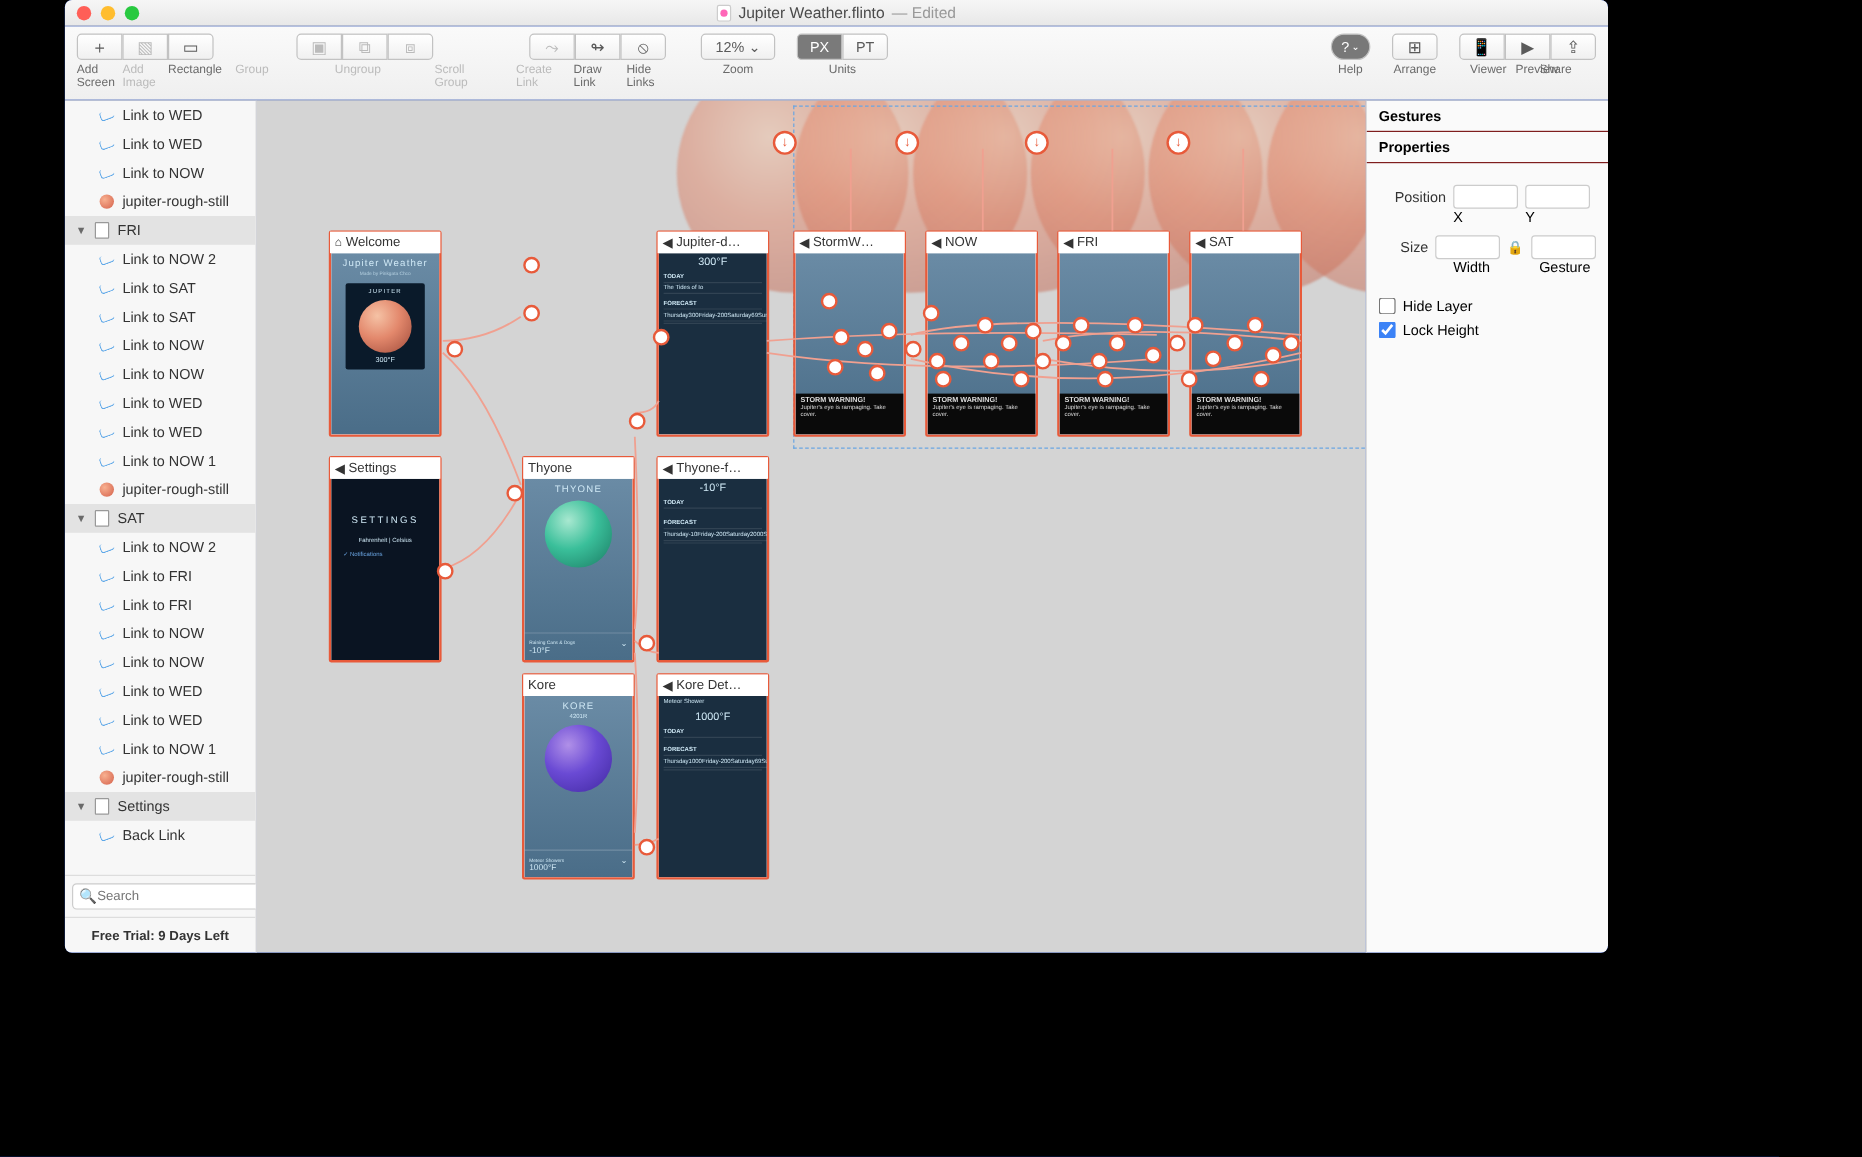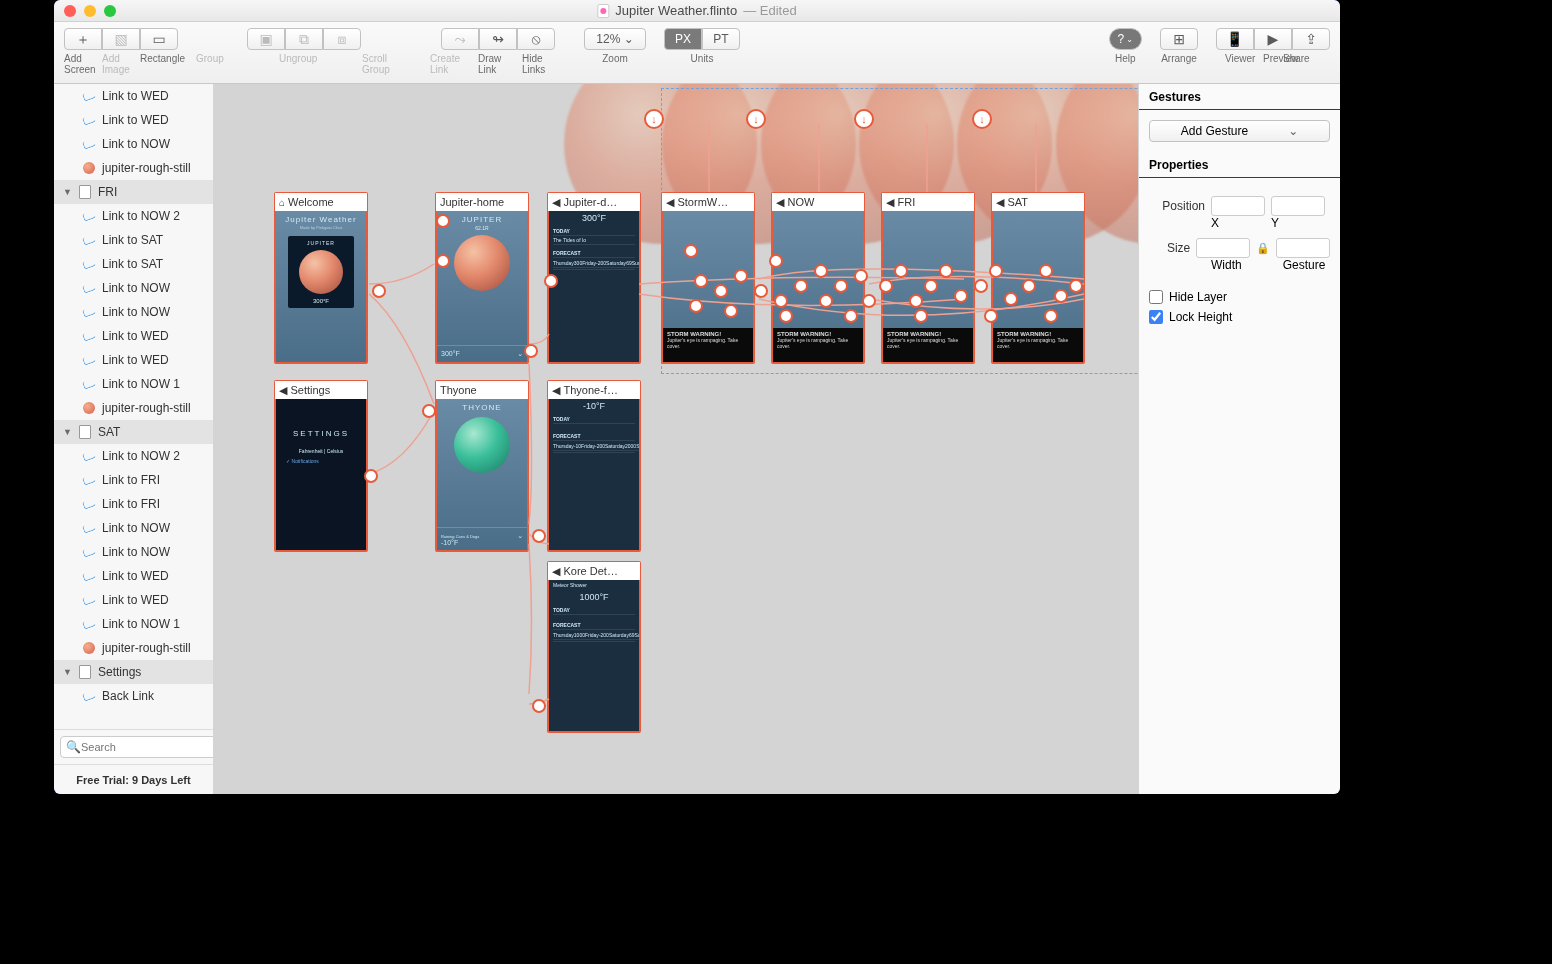--- a/index.html
+++ b/index.html
@@ -414,36 +414,20 @@
           <div style="font-size:4px;text-align:center;opacity:0.7">Made by Pinkgata Chco</div>
           <div style="background:#0a1a2a;margin:6px 12px;padding:4px;border-radius:2px;">
             <div style="font-size:5px;text-align:center;letter-spacing:1px">JUPITER</div>
             <div class="mplanet jup" style="width:44px;height:44px"></div>
             <div style="font-size:6px;text-align:center">300°F</div>
           </div>
         </div>
           </div>
       </div>
 
-      <div class="screen" style="left:221px;top:108px;width:94px;height:172px;">
-        <div class="slabel">
-            <span>Jupiter-home</span>
-          </div>
-        <div class="sbody">
-            <div class="mock light">
-          <div class="mtitle">JUPITER</div>
-          <div style="font-size:5px;text-align:center">62.1R</div>
-          <div class="mplanet jup"></div>
-          <div class="mfoot">
-                <span>300°F</span>
-                <span>⌄</span>
-              </div>
-        </div>
-          </div>
-      </div>
 
       <div class="screen" style="left:333px;top:108px;width:94px;height:172px;">
         <div class="slabel">
             <span>◀</span>
             <span>Jupiter-d…</span>
           </div>
         <div class="sbody">
             <div class="mock">
           <div class="mtemp">300°F</div>
           <div class="mlist">
@@ -579,20 +563,36 @@
                   </div>
                   <div>
                     <span>Sunday</span>
                   </div>
                 </div>
           </div>
         </div>
           </div>
       </div>
 
+      <div class="screen" style="left:221px;top:477px;width:94px;height:172px;">
+        <div class="slabel">
+            <span>Kore</span>
+          </div>
+        <div class="sbody">
+            <div class="mock light">
+          <div class="mtitle">KORE</div>
+          <div style="font-size:5px;text-align:center">4201R</div>
+          <div class="mplanet kor"></div>
+          <div class="mfoot">
+                <span><span style="font-size:4px">Meteor Showers</span><br><span>1000°F</span></span>
+                <span>⌄</span>
+              </div>
+        </div>
+          </div>
+      </div>
       <div class="screen" style="left:333px;top:477px;width:94px;height:172px;">
         <div class="slabel">
             <span>◀</span>
             <span>Kore Det…</span>
           </div>
         <div class="sbody">
             <div class="mock">
           <div style="font-size:5px;padding:2px 4px">Meteor Shower</div>
           <div class="mtemp">1000°F</div>
           <div class="mlist">
@@ -683,25 +683,20 @@
         <div class="node" style="left: 510px; top: 220px;"></div>
         <div class="node" style="left: 565px; top: 225px;"></div>
         <div class="node" style="left: 630px; top: 225px;"></div>
         <div class="node" style="left: 700px; top: 225px;"></div>
         <div class="node" style="left: 770px; top: 225px;"></div>
         <div class="node" style="left: 830px; top: 225px;"></div>
       </div>
 
     <div class="inspector">
       <div class="insp-head">Gestures</div>
-      <div class="insp-body">
-        <div class="add-gesture-btn">
-            <span>Add Gesture</span>
-          </div>
-      </div>
       <div class="insp-head">Properties</div>
       <div class="insp-body">
         <div class="prop-row">
           <label>Position</label>
           <input class="prop-input" style="">
           <input class="prop-input" style="">
         </div>
         <div class="sublabels">
             <span>X</span>
             <span>Y</span>

